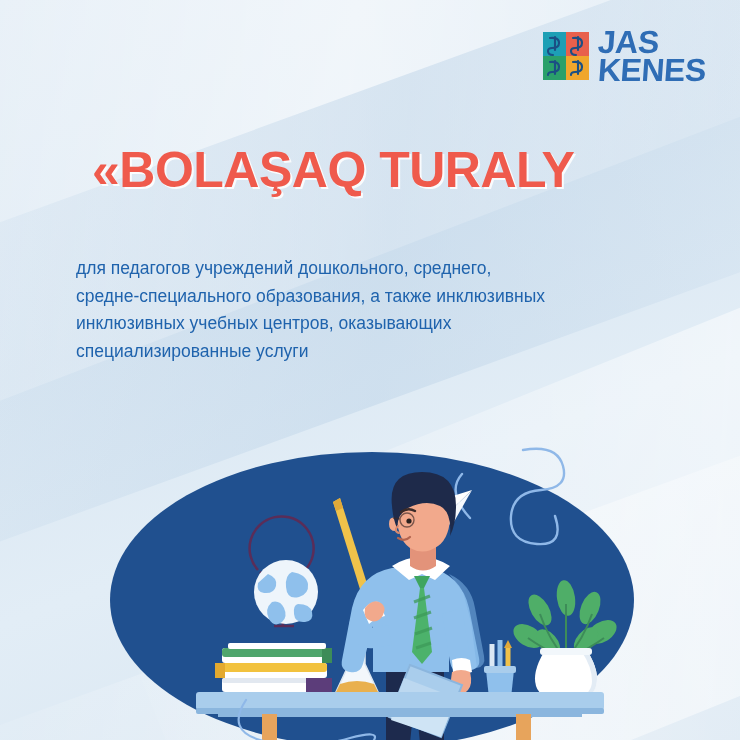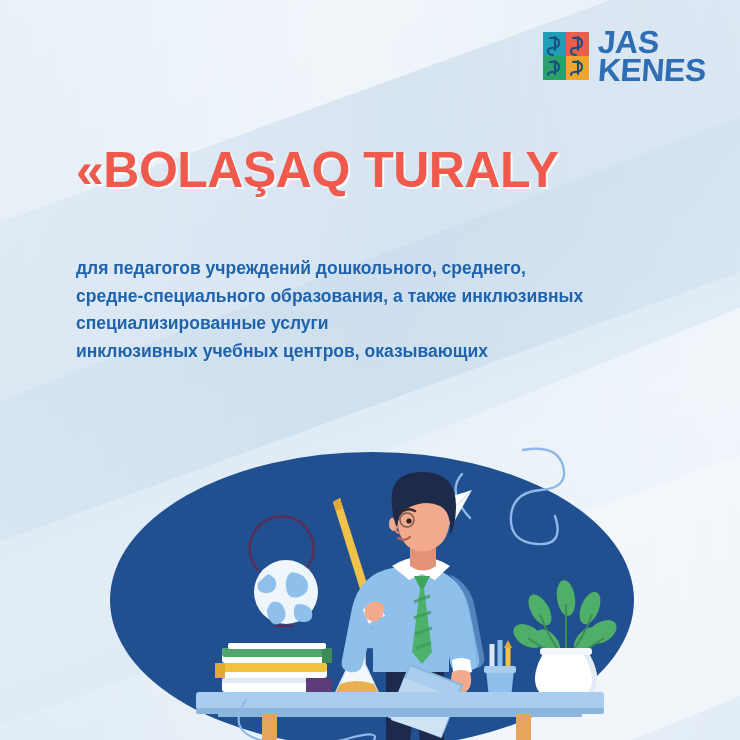--- a/index.html
+++ b/index.html
@@ -69,21 +69,21 @@
     font-weight: bold;
     font-size: 32px;
     letter-spacing: -0.5px;
     color: #2f6db5;
     transform: skewX(-4deg);
   }
 
   
   #title {
     position: absolute;
-    left: 76px;
+    left: 92px;
     top: 108px;
     width: 620px;
     font-weight: bold;
     font-size: 50px;
     line-height: 1.12;
     letter-spacing: -0.5px;
     color: #ef5a4c;
     text-shadow: 2px 2px 0 rgba(255,255,255,0.85);
   }
   #title .line { display: block; white-space: nowrap; }
@@ -97,21 +97,21 @@
     color: #1d5ea8;
   }
   #nomination-heading {
     font-weight: bold;
     font-size: 22px;
     color: #1b5ea9;
     margin-bottom: 10px;
     letter-spacing: 0.1px;
   }
   #nomination-body {
-    font-weight: bold;
+    font-weight: normal;
     font-size: 17.5px;
     line-height: 1.58;
     color: #1f63ad;
   }
   #nomination-body .line { display: block; white-space: nowrap; }
 
   
   #illustration {
     position: absolute;
     left: 0;
@@ -155,22 +155,22 @@
   </div>
 
   <h1 id="title">
     <span class="line">«BOLAŞAQ TURALY</span>
   </h1>
 
   <div id="nomination">
     <div id="nomination-body">
       <span class="line">для педагогов учреждений дошкольного, среднего,</span>
       <span class="line">средне-специального образования, а также инклюзивных</span>
+      <span class="line">инклюзивных учебных центров, оказывающих</span>
       <span class="line">специализированные услуги</span>
-      <span class="line">инклюзивных учебных центров, оказывающих</span>
     </div>
   </div>
 
   <div id="illustration">
     <svg width="740" height="308" viewBox="0 0 740 308">
       <defs>
         <clipPath id="posterClip">
             <rect x="0" y="0" width="740" height="308"></rect>
           </clipPath>
       </defs>

